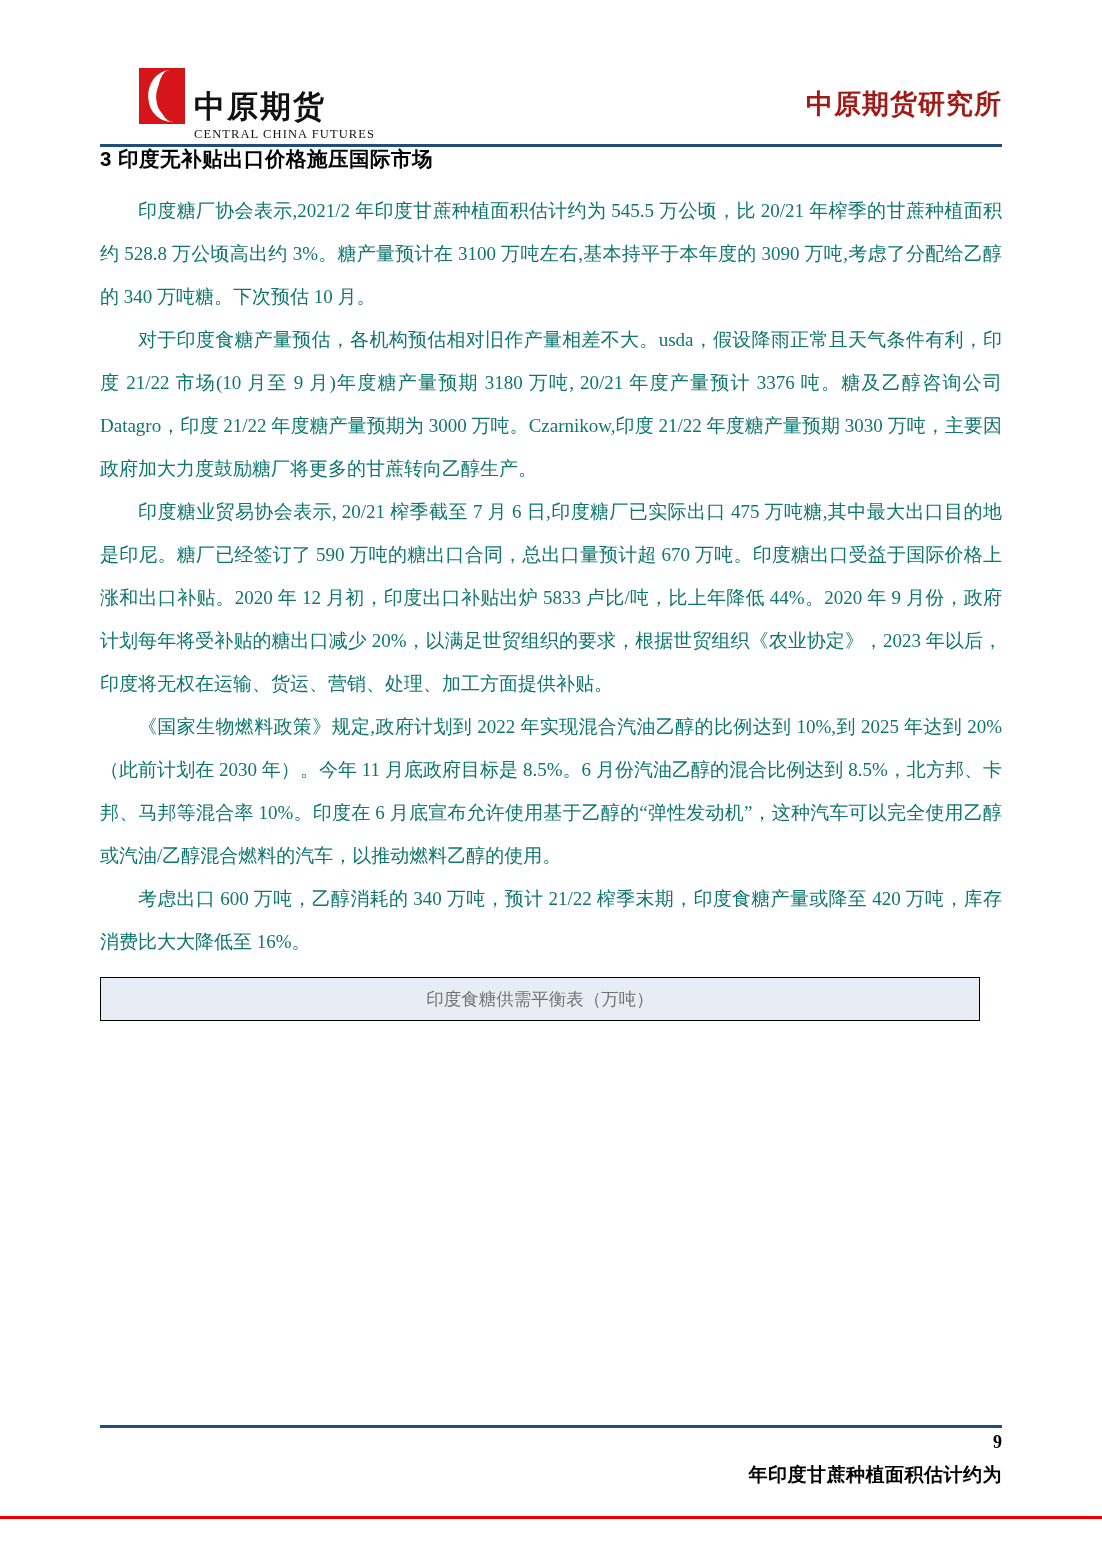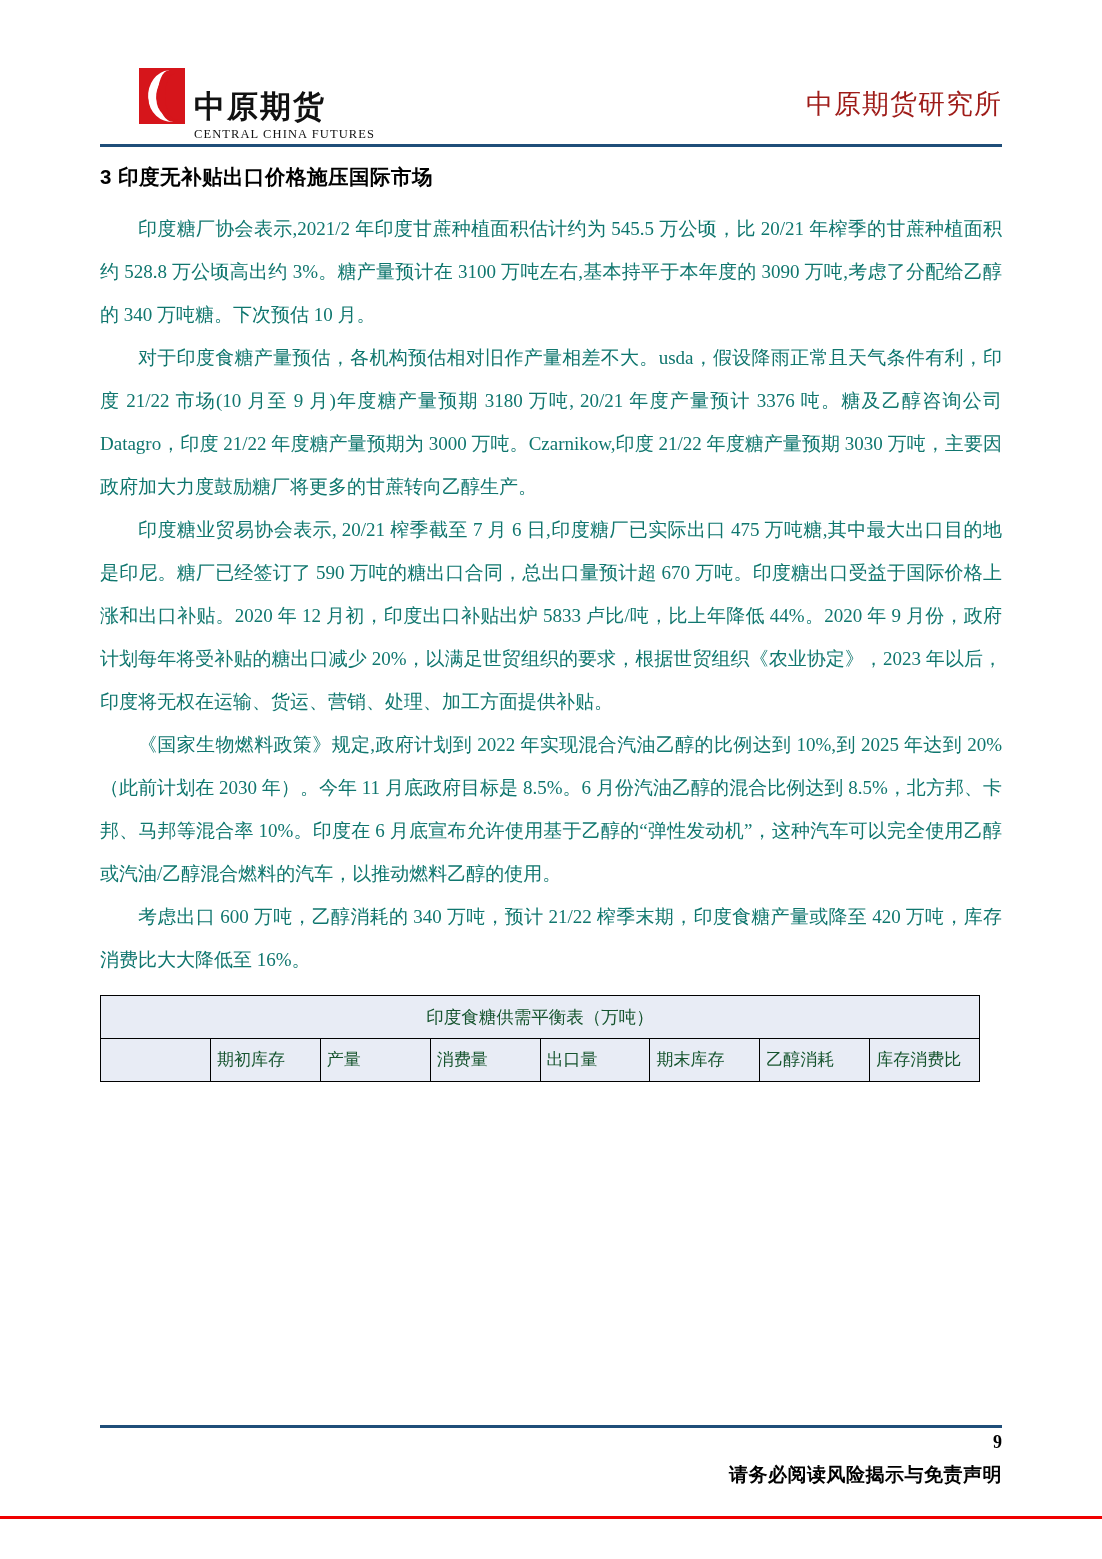--- a/index.html
+++ b/index.html
@@ -98,39 +98,39 @@
     font-weight: normal;
     font-size: 12.5px;
     letter-spacing: 1.1px;
     color: #111111;
   }
   .header-title {
     position: absolute;
     right: 0;
     top: 26px;
     font-family: "Liberation Serif", serif;
-    font-weight: normal;
+    font-weight: bold;
     font-size: 27px;
     letter-spacing: 1px;
     color: #9e1b18;
   }
   .header-rule {
     position: absolute;
     left: 100px;
     top: 144px;
     width: 902px;
     height: 3px;
     background: #1f4e79;
   }
 
   
   .content {
     position: absolute;
     left: 100px;
-    top: 162px;
+    top: 144px;
     width: 902px;
   }
   .section-heading {
     font-family: "Liberation Sans", sans-serif;
     font-weight: bold;
     font-size: 20.5px;
     letter-spacing: 0.5px;
     color: #000000;
     margin: 0 0 14px 0;
     line-height: 1.5;
@@ -158,21 +158,21 @@
     border-collapse: collapse;
     table-layout: fixed;
     background: #e8ecf5;
   }
   .balance-table td,
   .balance-table th {
     border: 1px solid #000000;
     background: #e8ecf5;
     font-size: 17px;
     font-weight: normal;
-    color: #14532d;
+    color: #737373;
     font-family: "Liberation Serif", serif;
   }
   .balance-table .title-cell {
     text-align: center;
     height: 42px;
     padding: 0;
     font-size: 17.5px;
   }
   .balance-table .hdr-cell {
     height: 40px;
@@ -252,33 +252,23 @@
 
 
     <p class="para">《国家生物燃料政策》规定,政府计划到 2022 年实现混合汽油乙醇的比例达到 10%,到 2025 年达到 20%（此前计划在 2030 年）。今年 11 月底政府目标是 8.5%。6 月份汽油乙醇的混合比例达到 8.5%，北方邦、卡邦、马邦等混合率 10%。印度在 6 月底宣布允许使用基于乙醇的“弹性发动机”，这种汽车可以完全使用乙醇或汽油/乙醇混合燃料的汽车，以推动燃料乙醇的使用。</p>
     <p class="para">考虑出口 600 万吨，乙醇消耗的 340 万吨，预计 21/22 榨季末期，印度食糖产量或降至 420 万吨，库存消费比大大降低至 16%。</p>
 
     <table class="balance-table">
       <tbody>
         <tr>
           <td class="title-cell" colspan="8">印度食糖供需平衡表（万吨）</td>
         </tr>
-        <tr>
-          <td class="corner-cell" style="width:120px;"></td>
-          <td class="hdr-cell" style="width:115px;">期初库存</td>
-          <td class="hdr-cell" style="width:125px;">产量</td>
-          <td class="hdr-cell" style="width:115px;">消费量</td>
-          <td class="hdr-cell" style="width:110px;">出口量</td>
-          <td class="hdr-cell" style="width:115px;">期末库存</td>
-          <td class="hdr-cell" style="width:90px;">乙醇消耗</td>
-          <td class="hdr-cell" style="width:90px;">库存消费比</td>
-        </tr>
       </tbody>
     </table>
 
   </div>
 
   <div class="footer-rule"></div>
   <div class="page-number">9</div>
-  <div class="footer-note">请务必阅读风险揭示与免责声明</div>
+  <div class="footer-note">年印度甘蔗种植面积估计约为</div>
   <div class="bottom-rule"></div>
 
 </div>
 
 </body></html>

